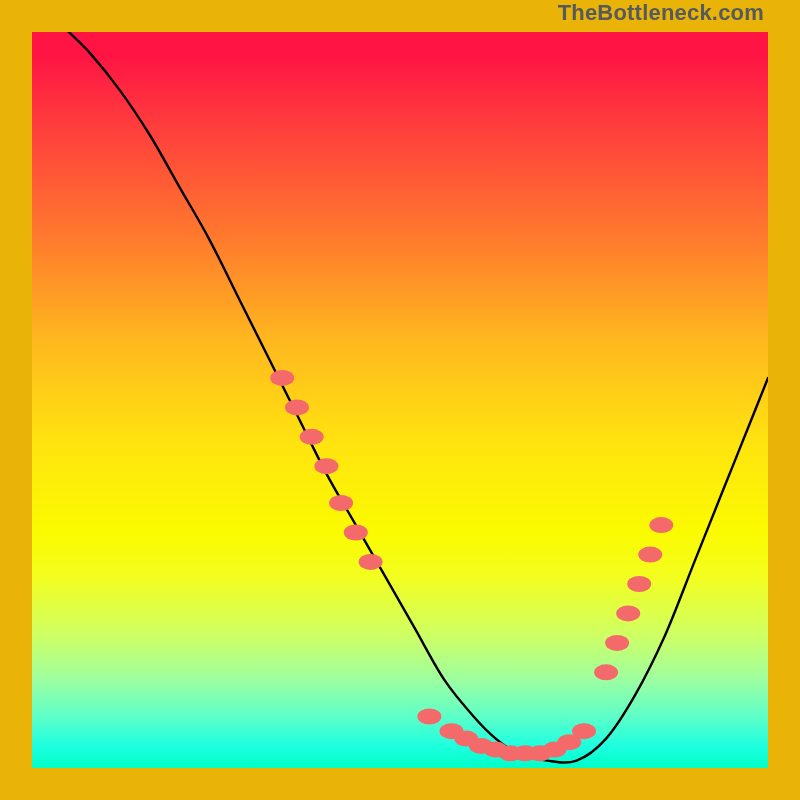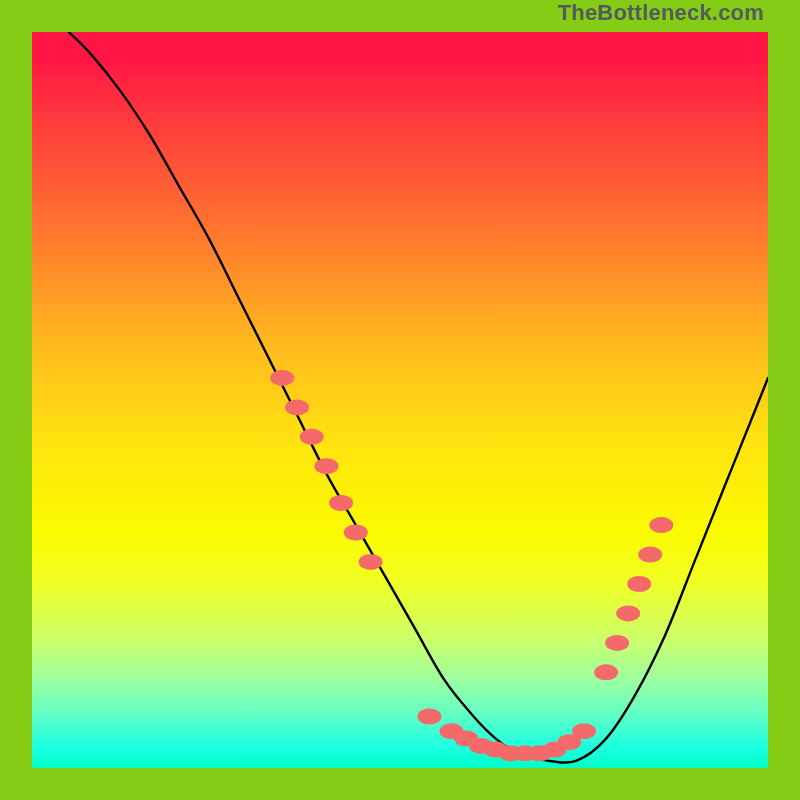--- a/index.html
+++ b/index.html
@@ -8,21 +8,21 @@
     width: 800px;
     height: 800px;
     background: #000;
     overflow: hidden;
     font-family: Arial, Helvetica, sans-serif;
   }
   .frame {
     position: relative;
     width: 800px;
     height: 800px;
-    background: #84cc16;
+    background: #eab308;
   }
   .plot-area {
     position: absolute;
     left: 32px;
     top: 32px;
     width: 736px;
     height: 736px;
     background: linear-gradient(
       to bottom,
       #ff1444 0%,

